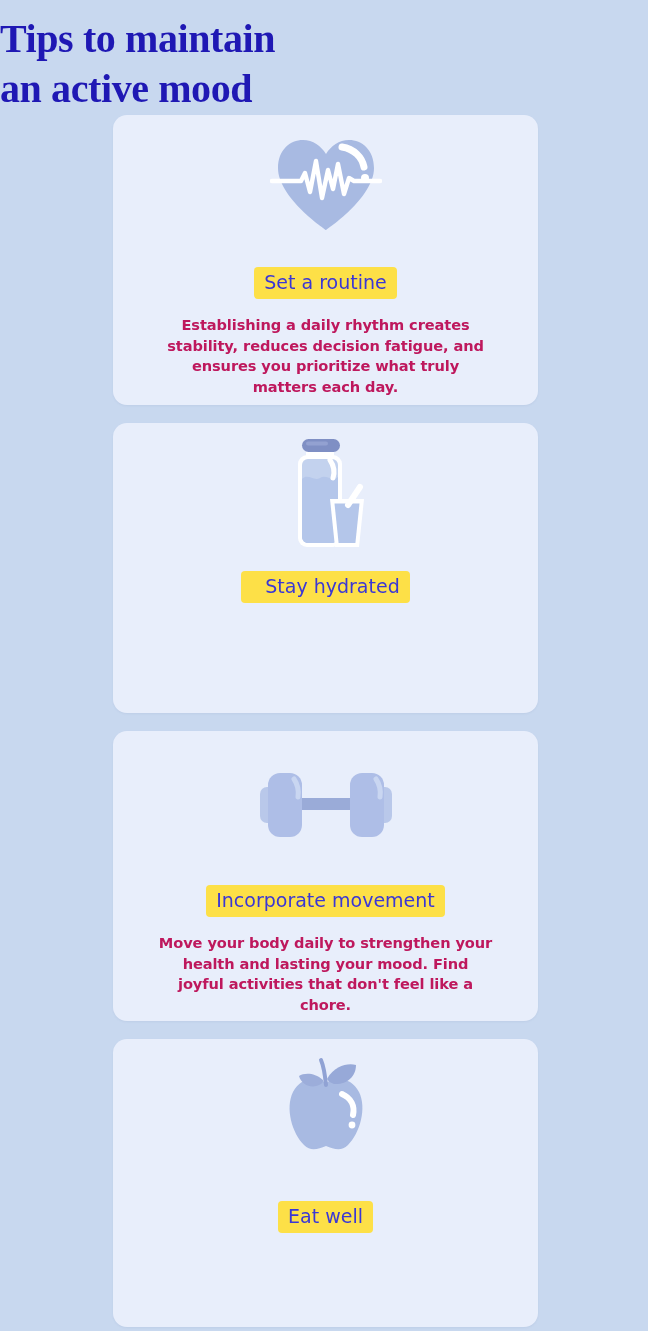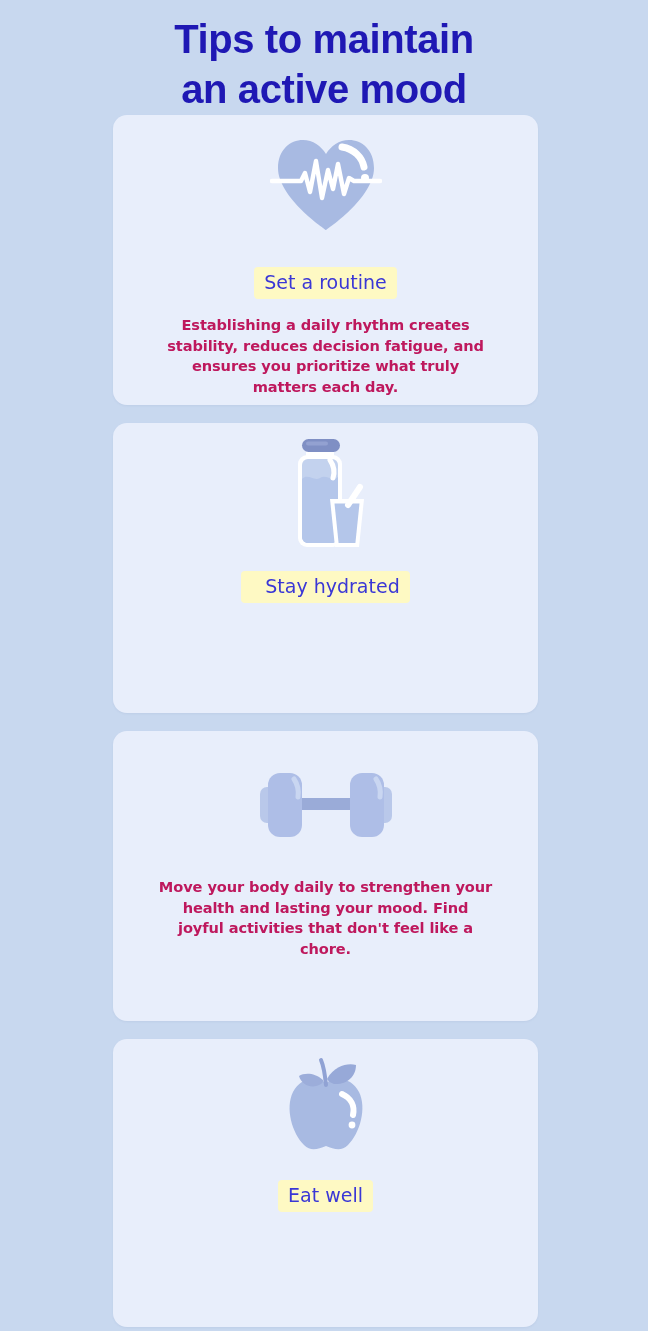--- a/index.html
+++ b/index.html
@@ -18,23 +18,22 @@
     height: 1331px;
     background: #c8d8ef;
   }
 
   
   .page-title {
     position: absolute;
     top: 14px;
     left: 0;
     width: 648px;
-    text-align: center;
     color: #1f18b4;
-    font-family: Liberation Sans, sans-serif;
+    font-family: Liberation Serif, serif;
     font-weight: 700;
     font-size: 40px;
     line-height: 50px;
     letter-spacing: -0.4px;
   }
   .page-title .t-line { display: block; }
 
   
   .cards {
     position: absolute;
@@ -67,34 +66,34 @@
     justify-content: center;
     width: 100%;
   }
   .card-1 .icon-wrap { height: 118px; margin-top: 10px; }
   .card-2 .icon-wrap { height: 130px; margin-top: 4px; }
   .card-3 .icon-wrap { height: 112px; margin-top: 18px; }
   .card-4 .icon-wrap { height: 112px; margin-top: 10px; }
 
   .badge {
     display: inline-block;
-    background: #fef9c3;
+    background: #fde047;
     color: #3a37d6;
     font-family: "DejaVu Sans", "Liberation Sans", sans-serif;
     font-weight: 400;
     font-size: 19px;
     line-height: 27px;
     padding: 2px 10px 3px 10px;
     border-radius: 4px;
     white-space: nowrap;
   }
   .card-1 .badge { margin-top: 24px; }
   .card-2 .badge { margin-top: 14px; padding-left: 24px; }
   .card-3 .badge { margin-top: 24px; }
-  .card-4 .badge { margin-top: 19px; }
+  .card-4 .badge { margin-top: 40px; }
 
   .card-body {
     margin-top: 16px;
     width: 336px;
     text-align: center;
     color: #be185d;
     font-family: "DejaVu Sans", "Liberation Sans", sans-serif;
     font-weight: 700;
     font-size: 14.6px;
     line-height: 20.5px;
@@ -164,20 +163,21 @@
 
           <rect x="36" y="33" width="68" height="12" rx="4" fill="#9aabd8"></rect>
 
           <rect x="12" y="8" width="34" height="64" rx="12" fill="#aebee7"></rect>
           <rect x="94" y="8" width="34" height="64" rx="12" fill="#aebee7"></rect>
 
           <path d="M38 14 C42 20 43 26 42 32" stroke="#c9d6f1" stroke-width="5" stroke-linecap="round" fill="none"></path>
           <path d="M120 14 C124 20 125 26 124 32" stroke="#c9d6f1" stroke-width="5" stroke-linecap="round" fill="none"></path>
         </svg>
       </div>
+      <div class="badge">Incorporate movement</div>
       <p class="card-body">Move your body daily to strengthen your health and lasting your mood. Find joyful activities that don't feel like a chore.</p>
     </div>
 
     <div class="card card-4">
       <div class="icon-wrap">
         <svg width="92" height="104" viewBox="0 0 92 104" aria-hidden="true">
 
           <path d="M46 30 C36 22 20 25 13 39 C5 55 12 80 24 92 C31 99 38 96 46 93 C54 96 61 99 68 92 C80 80 87 55 79 39 C72 25 56 22 46 30 Z" fill="#a8bae2"></path>
 
           <path d="M46 32 C45 22 44 14 41 7" stroke="#90a2d4" stroke-width="4" stroke-linecap="round" fill="none"></path>

